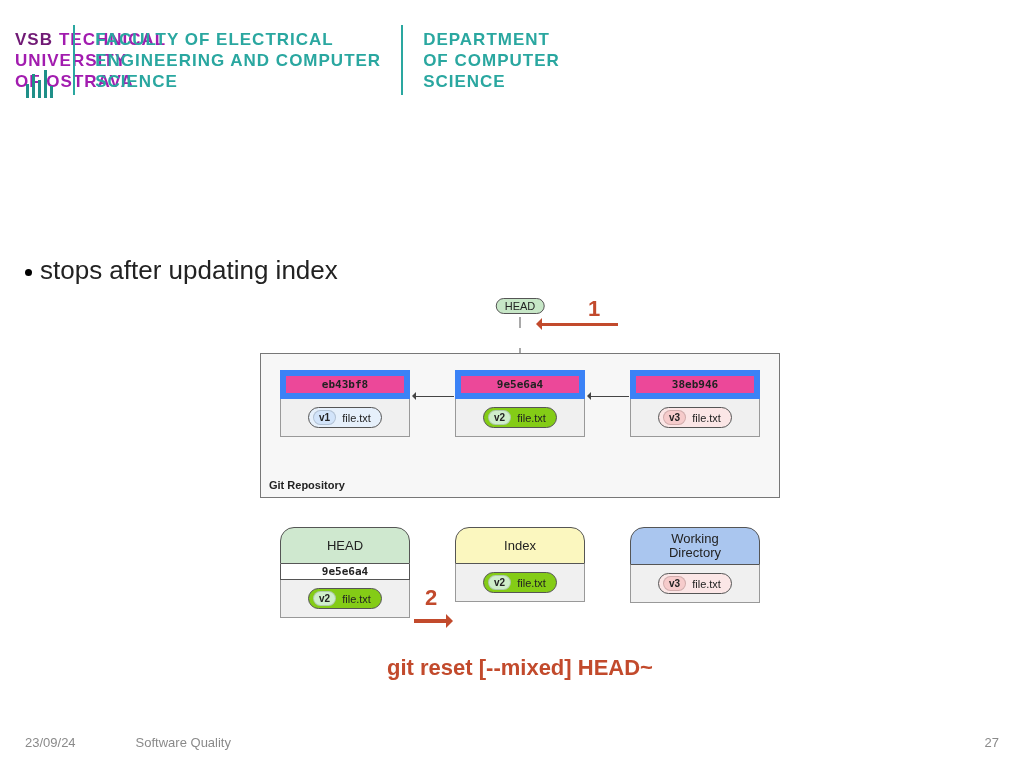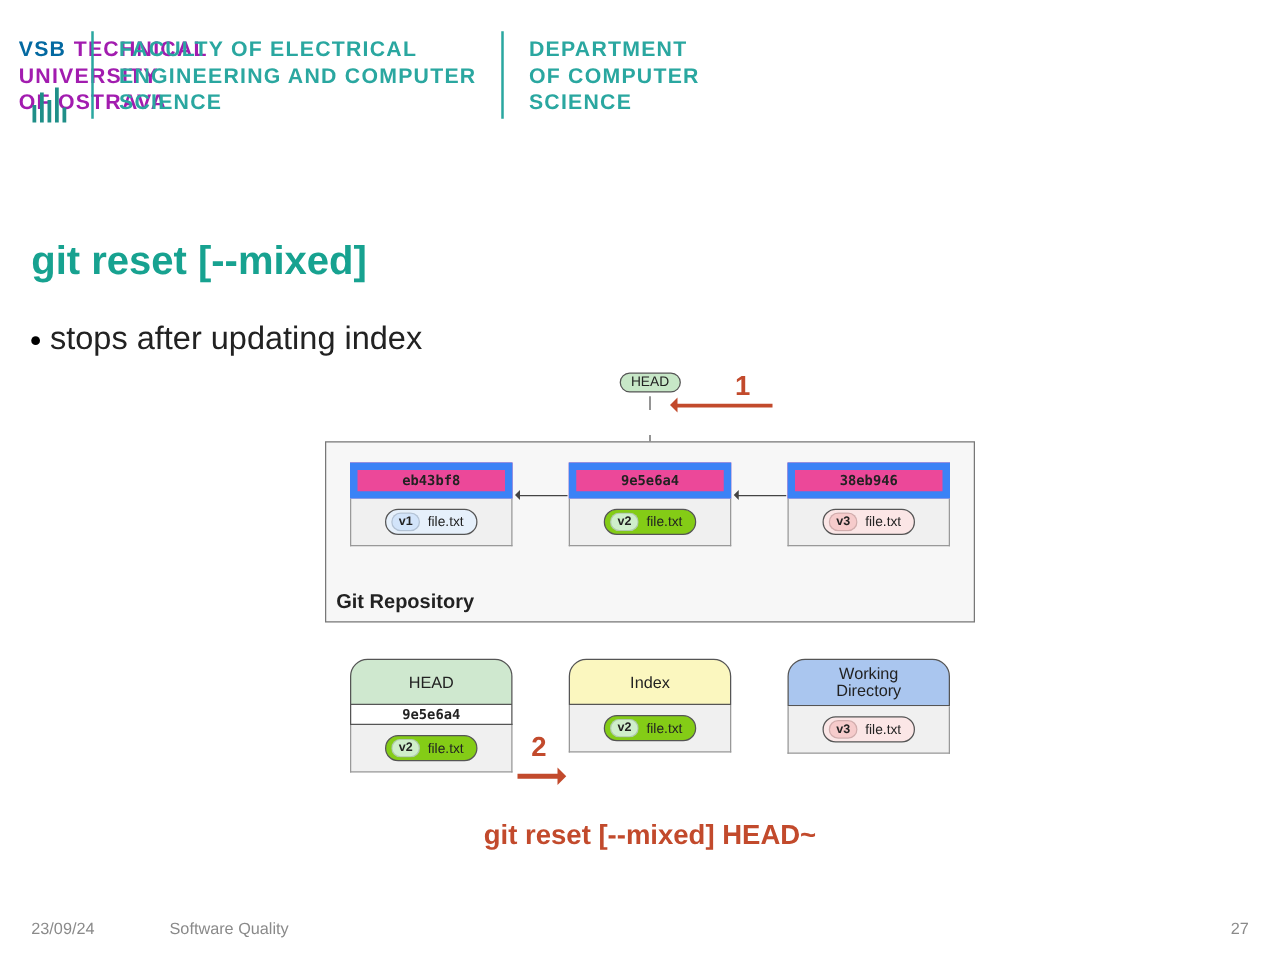--- a/index.html
+++ b/index.html
@@ -8,33 +8,33 @@
 
   
   .header { position: absolute; top: 15px; left: 15px; right: 15px; height: 90px; display: flex; align-items: center; }
   .logo-col { display: flex; align-items: center; padding: 0 20px; height: 70px; }
   .logo-col + .logo-col { border-left: 2px solid #2aa7a0; }
   .vsb-mark { display: flex; align-items: flex-start; gap: 6px; }
   .vsb-bars { display: flex; align-items: flex-end; gap: 3px; height: 34px; margin-top: 6px; }
   .vsb-bars span { display: block; width: 3px; background: #1f8f88; }
   .hdr-text { font-weight: 700; letter-spacing: 1px; font-size: 17px; line-height: 21px; color: #2aa7a0; }
   .hdr-text .dark { color: #a21caf; }
-  .hdr-text .vsb { color: #0369a1; font-weight: 800; margin-right: 6px; }
+  .hdr-text .vsb { color: #701a75; font-weight: 800; margin-right: 6px; }
 
   
   .title { position: absolute; top: 190px; left: 25px; font-size: 32px; font-weight: 700; color: #17a290; }
   .bullet { position: absolute; top: 255px; left: 25px; font-size: 26px; display: flex; align-items: center; gap: 8px; }
   .bullet .dot { width: 7px; height: 7px; border-radius: 50%; background: #000; margin-top: 4px; }
 
   
   .diagram { position: absolute; top: 295px; left: 260px; width: 520px; height: 380px; }
 
   
   .repo-frame { position: absolute; top: 58px; left: 0; width: 520px; height: 145px; border: 1px solid #777; background: #f7f7f7; }
-  .repo-label { position: absolute; left: 8px; bottom: 6px; font-size: 16px; font-weight: 700; }
+  .repo-label { position: absolute; left: 8px; bottom: 6px; font-size: 11px; font-weight: 700; }
 
   
   .pill { display: inline-flex; align-items: center; justify-content: center; border-radius: 10px; font-size: 11px; font-weight: 500; border: 1px solid #555; padding: 1px 8px; }
   .pill.head-top { background:#c7e7c7; position:absolute; top:3px; left:50%; transform:translateX(-50%);}
   .pill.master   { background:#e3e3e3; position:absolute; top:33px; left:50%; transform:translateX(-50%); padding:2px 12px;margin-top:32px;}
   .head-to-master { position:absolute; top:22px; left:50%; width:1px; height:11px; background:#555; transform:translateX(-50%);}
   .master-to-commit { position:absolute; top:53px; left:50%; width:1px; height:12px; background:#555; transform:translateX(-50%);}
 
   
   .commit { position: absolute; width: 130px; }
@@ -117,21 +117,20 @@
     </div>
     <div class="logo-col">
       <div class="hdr-text">
         <span>DEPARTMENT</span><br>
         <span>OF COMPUTER</span><br>
         <span>SCIENCE</span>
       </div>
     </div>
   </div>
 
-  <div class="title">git reset [--mixed]</div>
 
   <div class="bullet">
     <span class="dot"></span>
     <span>stops after updating index</span>
   </div>
 
   <div class="diagram">
     <span class="pill head-top">HEAD</span>
     <div class="head-to-master"></div>
     <span class="pill master">master</span>

